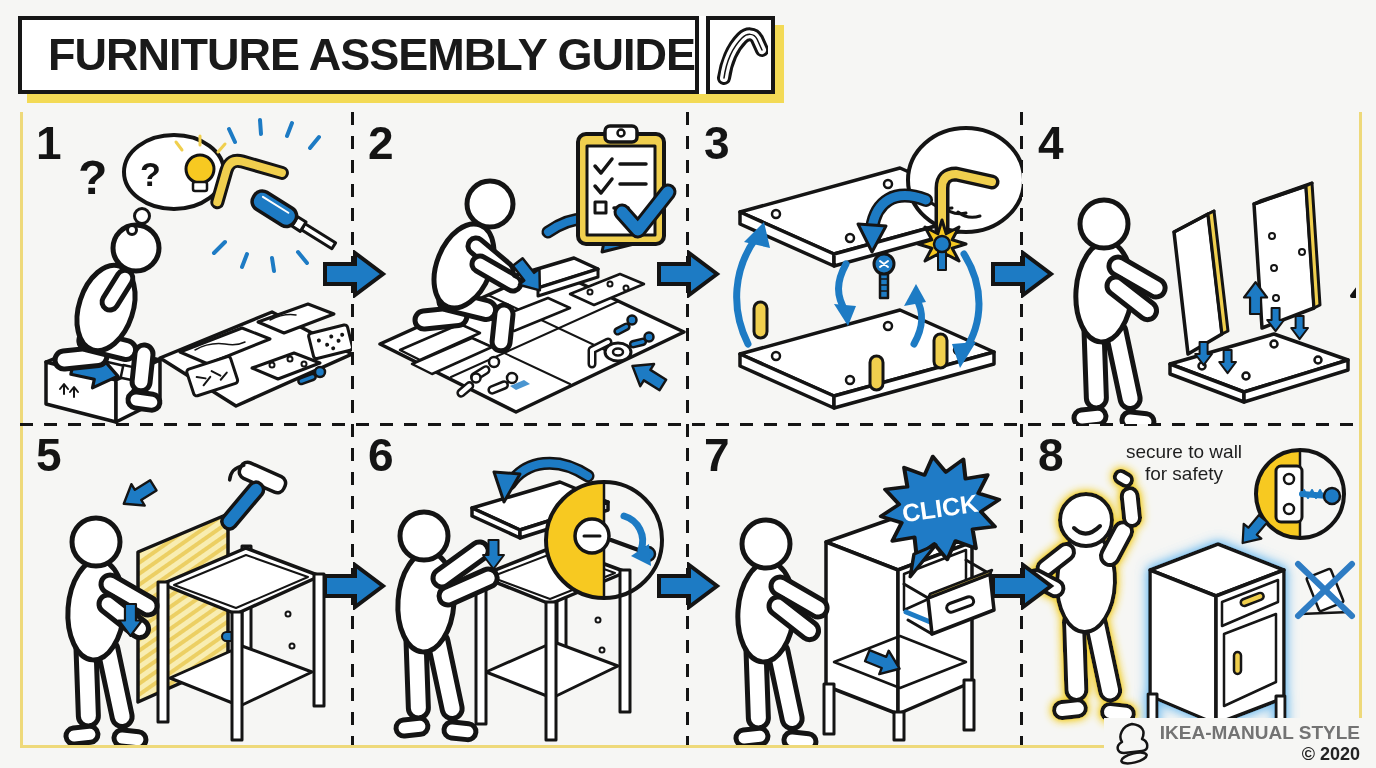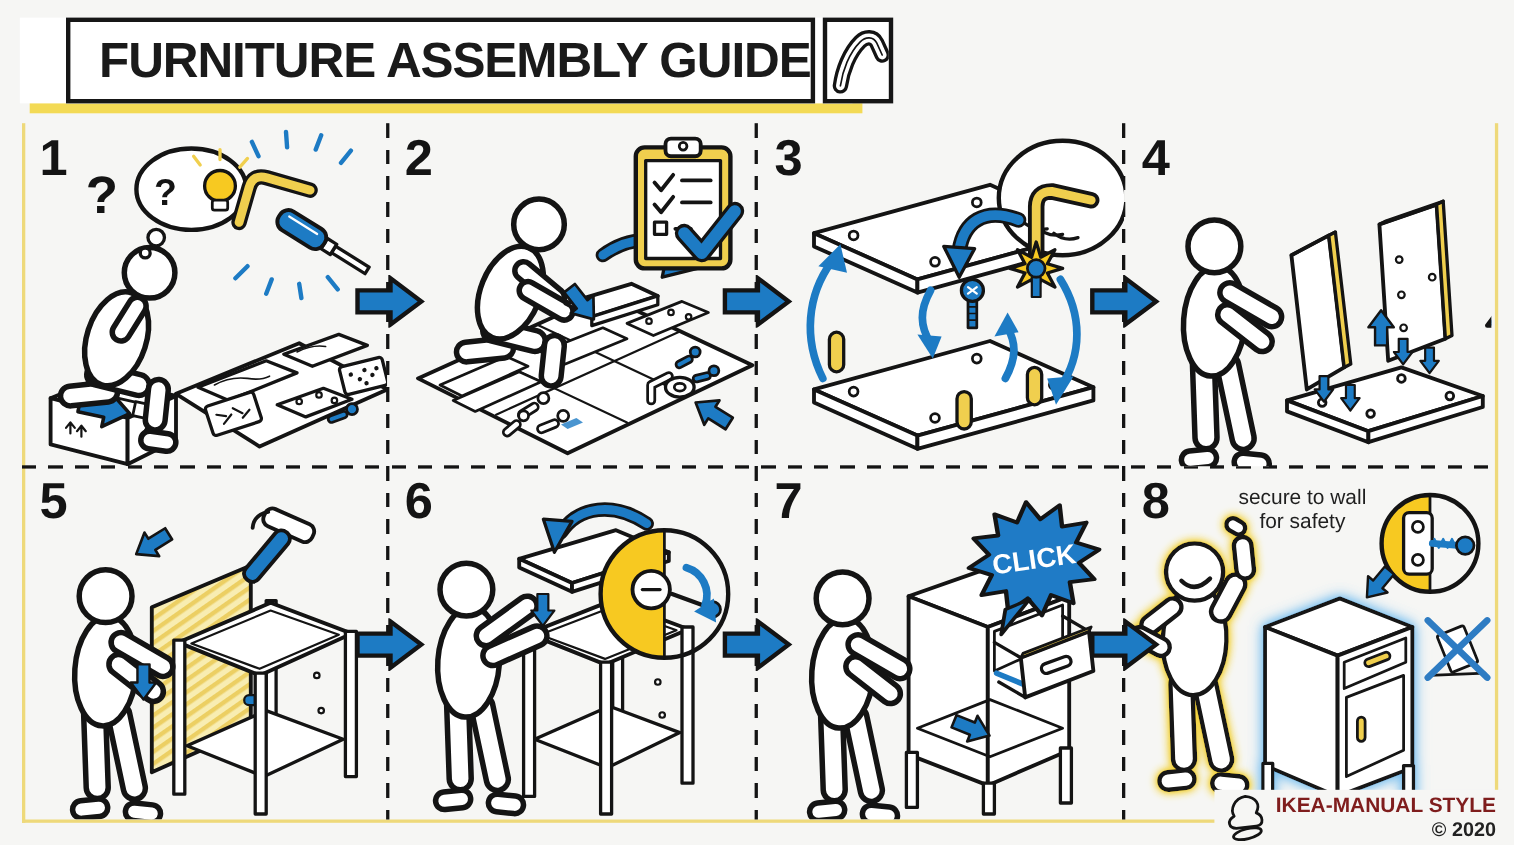--- a/index.html
+++ b/index.html
@@ -8,21 +8,21 @@
     background:#f6f6f4;color:#141414;
     font-family:"Liberation Sans",sans-serif;
   }
   
   .title-wrap{
     position:absolute;left:18px;top:16px;width:757px;height:78px;
     display:flex;background:#fff;box-shadow:9px 9px 0 #f3da55;
   }
   .title-box{
     flex:1;border:4px solid #161616;display:flex;align-items:center;
-    padding-left:26px;background:#fff;margin-right:7px;margin-left:42px;
+    padding-left:26px;background:#fff;margin-right:7px;
   }
   .title-text{font-size:45px;font-weight:600;letter-spacing:-1px;white-space:nowrap;color:#1a1a1a}
   .key-box{width:72px;border:4px solid #161616;background:#fff;display:flex;align-items:center;justify-content:center}
   
   .frame{
     position:absolute;left:20px;top:112px;width:1336px;height:633px;
     border-left:3px solid #eed97a;border-right:3px solid #eed97a;border-bottom:3px solid #eed97a;
   }
   .vsep{position:absolute;top:112px;width:3px;height:633px;
     background:repeating-linear-gradient(180deg,#141414 0 13px,transparent 13px 24px);}
@@ -32,21 +32,21 @@
   .cell svg{position:absolute;left:0;top:0}
   .num{position:absolute;top:8px;left:16px;font-size:46px;font-weight:800;color:#141414;line-height:1}
   .flow{position:absolute;z-index:5}
   
   
   .footer{
     position:absolute;right:10px;bottom:0px;display:flex;align-items:center;gap:6px;
     background:#f6f6f4;padding:2px 6px;z-index:6;
   }
   .footer-text{text-align:right;line-height:1.15}
-  .footer-brand{font-size:19px;font-weight:600;color:#7f1d1d}
+  .footer-brand{font-size:19px;font-weight:600;color:#737373}
   .footer-copy{font-size:18px;font-weight:700;color:#222}
 </style>
 </head>
 <body>
 
 <svg width="0" height="0" style="position:absolute" aria-hidden="true">
   <defs>
     <path id="blkArrow" d="M0 11 L30 11 L30 0 L58 21 L30 42 L30 31 L0 31 Z"></path>
     <g id="figKneelThink" fill="#fff" stroke="#141414" stroke-width="5" stroke-linecap="round" stroke-linejoin="round">
       <rect x="-9" y="-9" width="52" height="18" rx="9" transform="translate(14,144) rotate(-6)"></rect>

